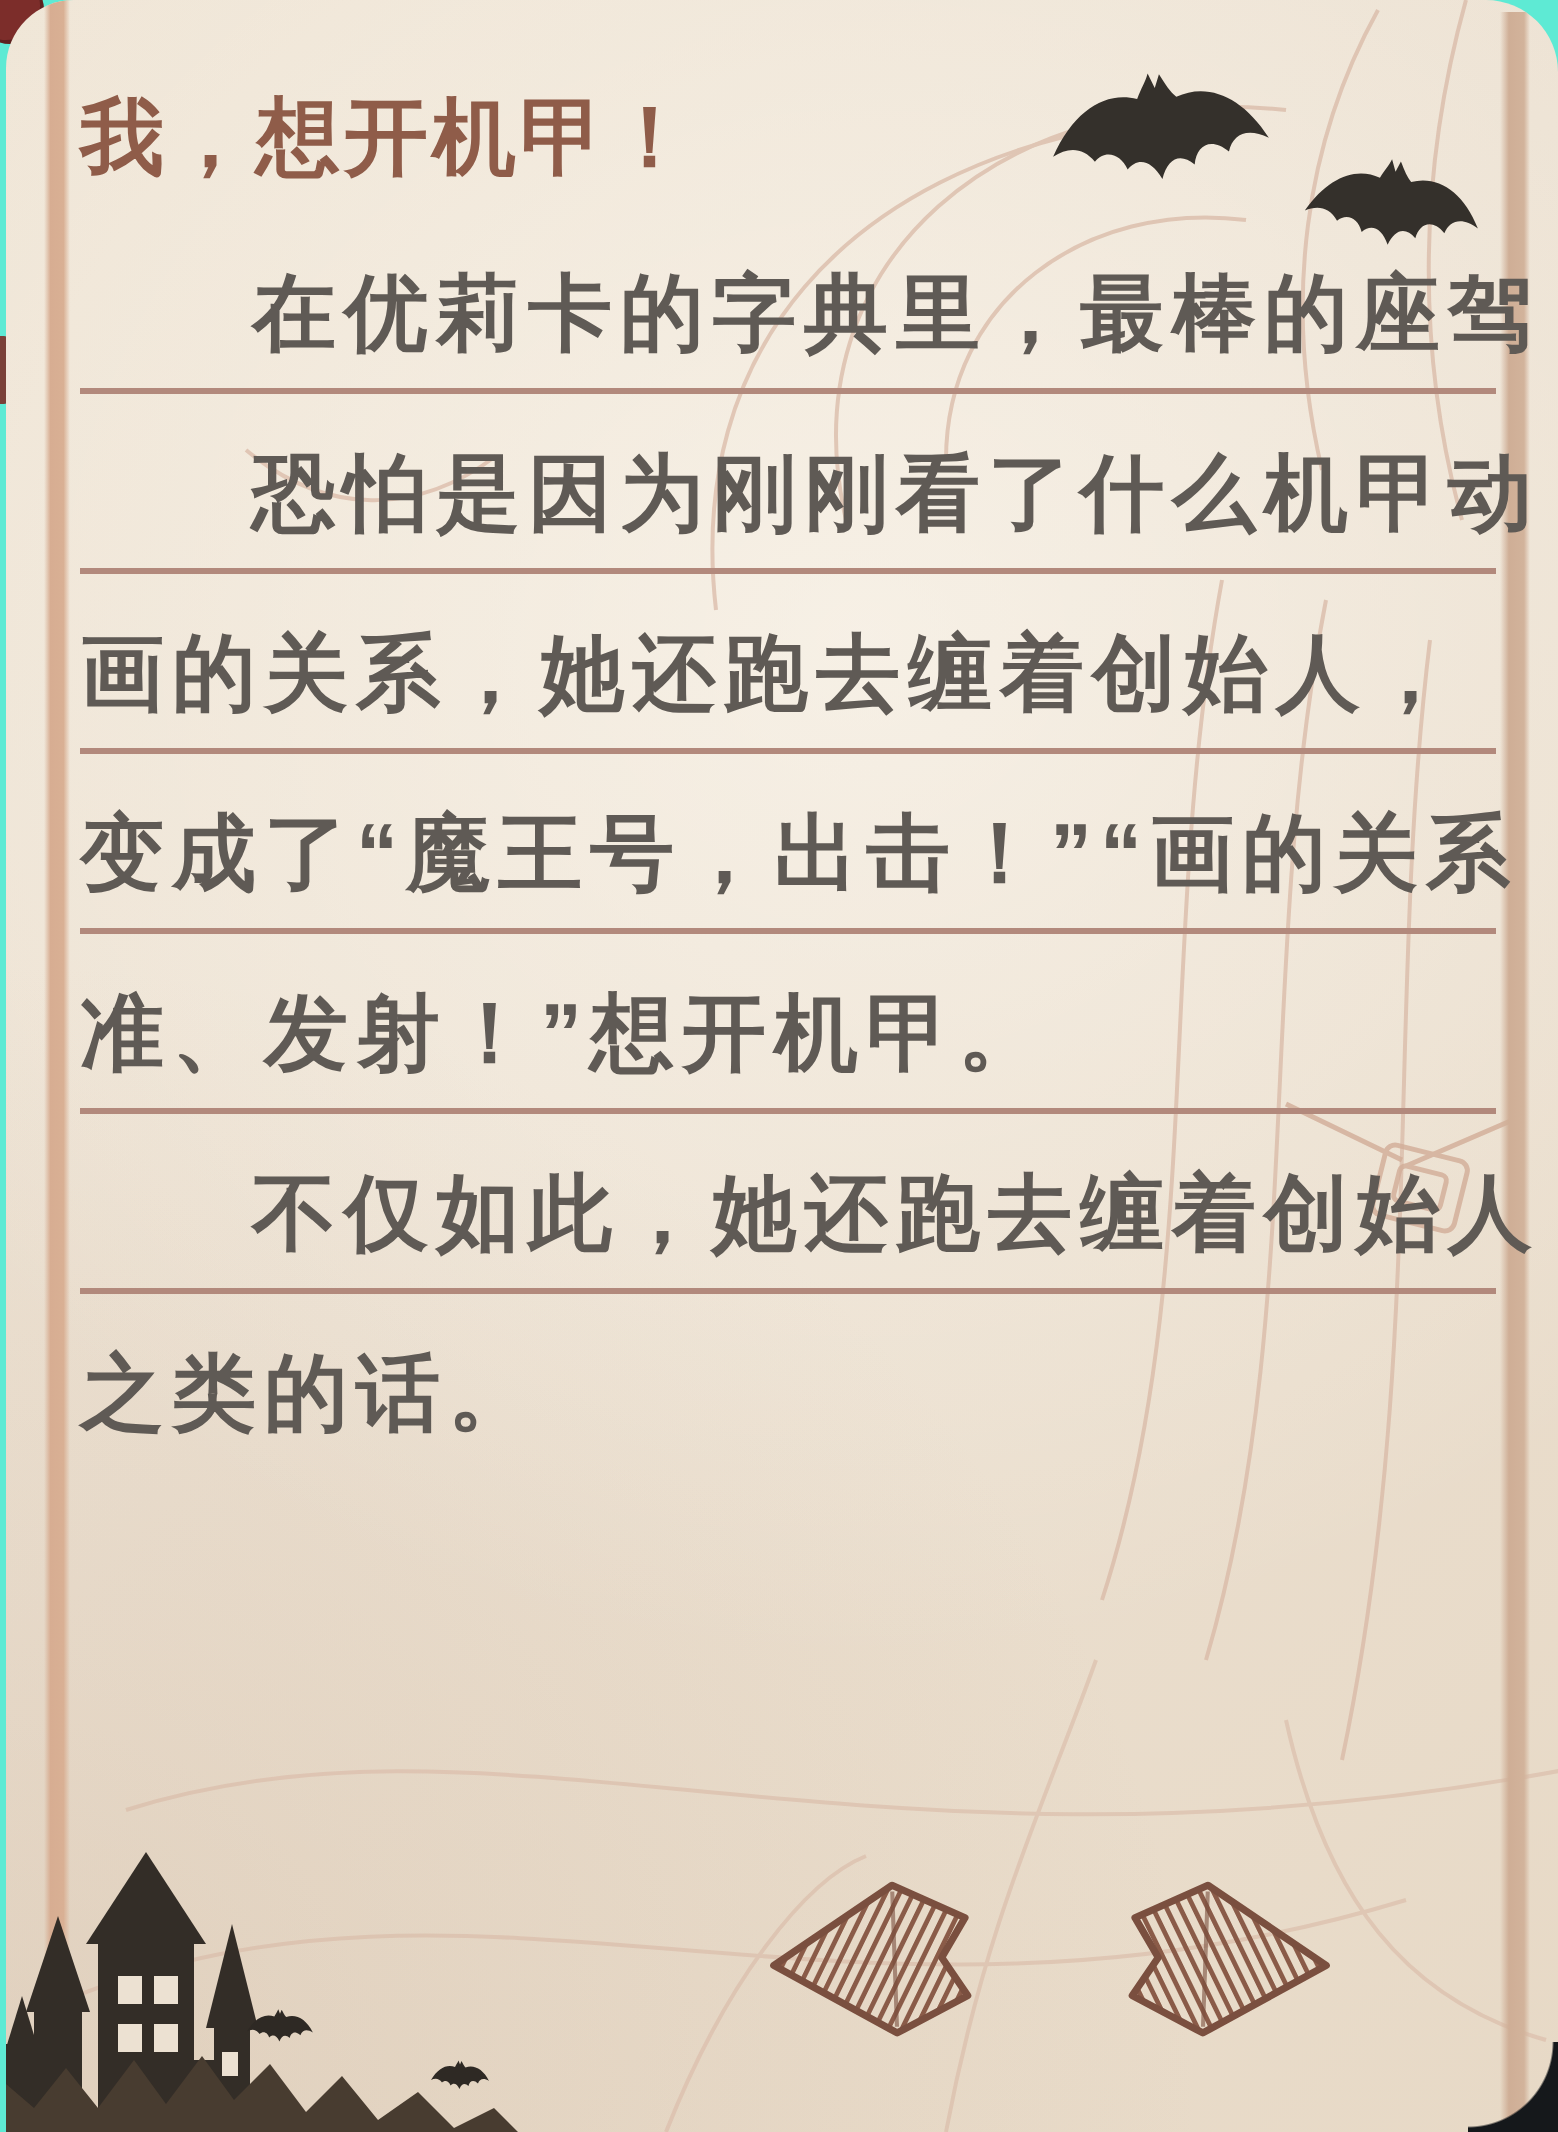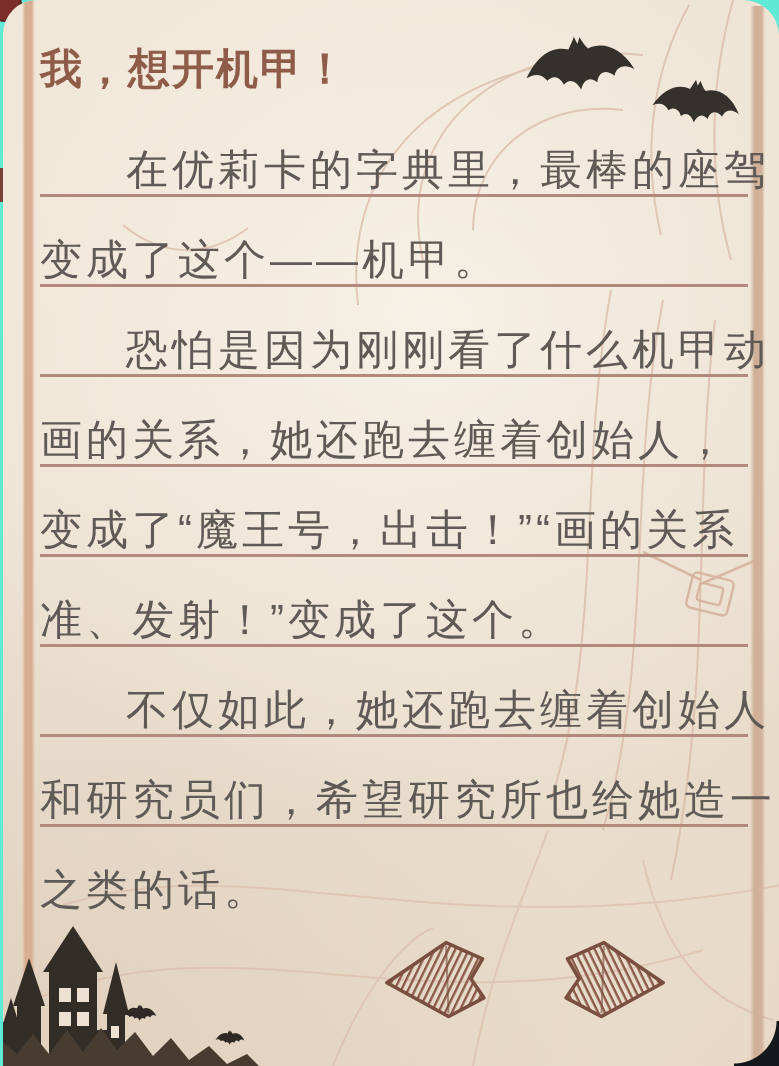--- a/index.html
+++ b/index.html
@@ -23,22 +23,22 @@
     background:linear-gradient(90deg,rgba(215,173,146,0) 0%,#d7ad92 25%,#d9b094 75%,rgba(215,173,146,0) 100%);}
   .stripe-right{position:absolute;right:14px;top:6px;bottom:0;width:15px;z-index:2;
     background:linear-gradient(90deg,rgba(207,174,150,0) 0%,#cfae96 30%,#d2b39b 80%,rgba(207,174,150,0) 100%);}
   
   .sketch{position:absolute;inset:0;z-index:1;}
   
   .title{position:absolute;left:37px;top:48px;margin:0;z-index:3;
     font-size:42px;font-weight:bold;letter-spacing:2px;color:#8f5c49;line-height:1;white-space:nowrap;}
   .lines{position:absolute;left:37px;right:31px;top:107px;z-index:3;}
   .row{height:90px;box-sizing:border-box;display:flex;align-items:flex-end;
-    border-bottom:3px solid #b2897c;
-    font-size:42px;line-height:1.15;letter-spacing:4px;color:#5f5a55;white-space:nowrap;overflow:visible;}
+    border-bottom:3px solid #b2897c;padding-bottom:13px;
+    font-size:42px;line-height:1.15;letter-spacing:4px;color:#5f5a55;white-space:nowrap;overflow:visible;font-weight:bold;}
   .row.indent{padding-left:86px;}
   .row.no-rule{border-bottom-color:transparent;}
   
   .bat{position:absolute;z-index:4;}
   .bat-large{left:521px;top:34px;transform:rotate(-6deg);}
   .bat-small{left:648px;top:78px;transform:rotate(5deg);}
   .castle{position:absolute;left:0;bottom:0;z-index:4;}
   .mini-bat-1{left:120px;top:1004px;}
   .mini-bat-2{left:212px;top:1030px;}
   
@@ -83,40 +83,34 @@
 
     <div class="stripe-left"></div>
     <div class="stripe-right"></div>
 
     <h1 class="title">我，想开机甲！</h1>
 
     <div class="lines" id="lines">
         <div class="row indent">
           <span>在优莉卡的字典里，最棒的座驾</span>
         </div>
-        <div class="row">
-          <span>变成了这个——机甲。</span>
-        </div>
         <div class="row indent">
           <span>恐怕是因为刚刚看了什么机甲动</span>
         </div>
         <div class="row">
           <span>画的关系，她还跑去缠着创始人，</span>
         </div>
         <div class="row">
           <span>变成了“魔王号，出击！”“画的关系</span>
         </div>
         <div class="row">
-          <span>准、发射！”变成了这个。</span>
+          <span>准、发射！”想开机甲。</span>
         </div>
         <div class="row indent">
           <span>不仅如此，她还跑去缠着创始人</span>
-        </div>
-        <div class="row">
-          <span>和研究员们，希望研究所也给她造一</span>
         </div>
         <div class="row no-rule">
           <span>之类的话。</span>
         </div>
       </div>
 
     <svg class="bat bat-large" width="112" height="70" viewBox="0 0 120 72">
       <path fill="#34302b" d="M2,40 C16,16 34,8 50,14 C53,8 55,6 57,1 L60,9 L63,2 C66,8 68,12 71,15 C88,9 106,18 118,42 C107,35 99,38 96,47 C87,38 79,42 77,52 C70,45 63,47 59,58 C54,47 47,45 41,51 C38,42 30,39 24,45 C18,36 10,36 2,40 Z"></path>
     </svg>
     <svg class="bat bat-small" width="90" height="56" viewBox="0 0 120 72">

